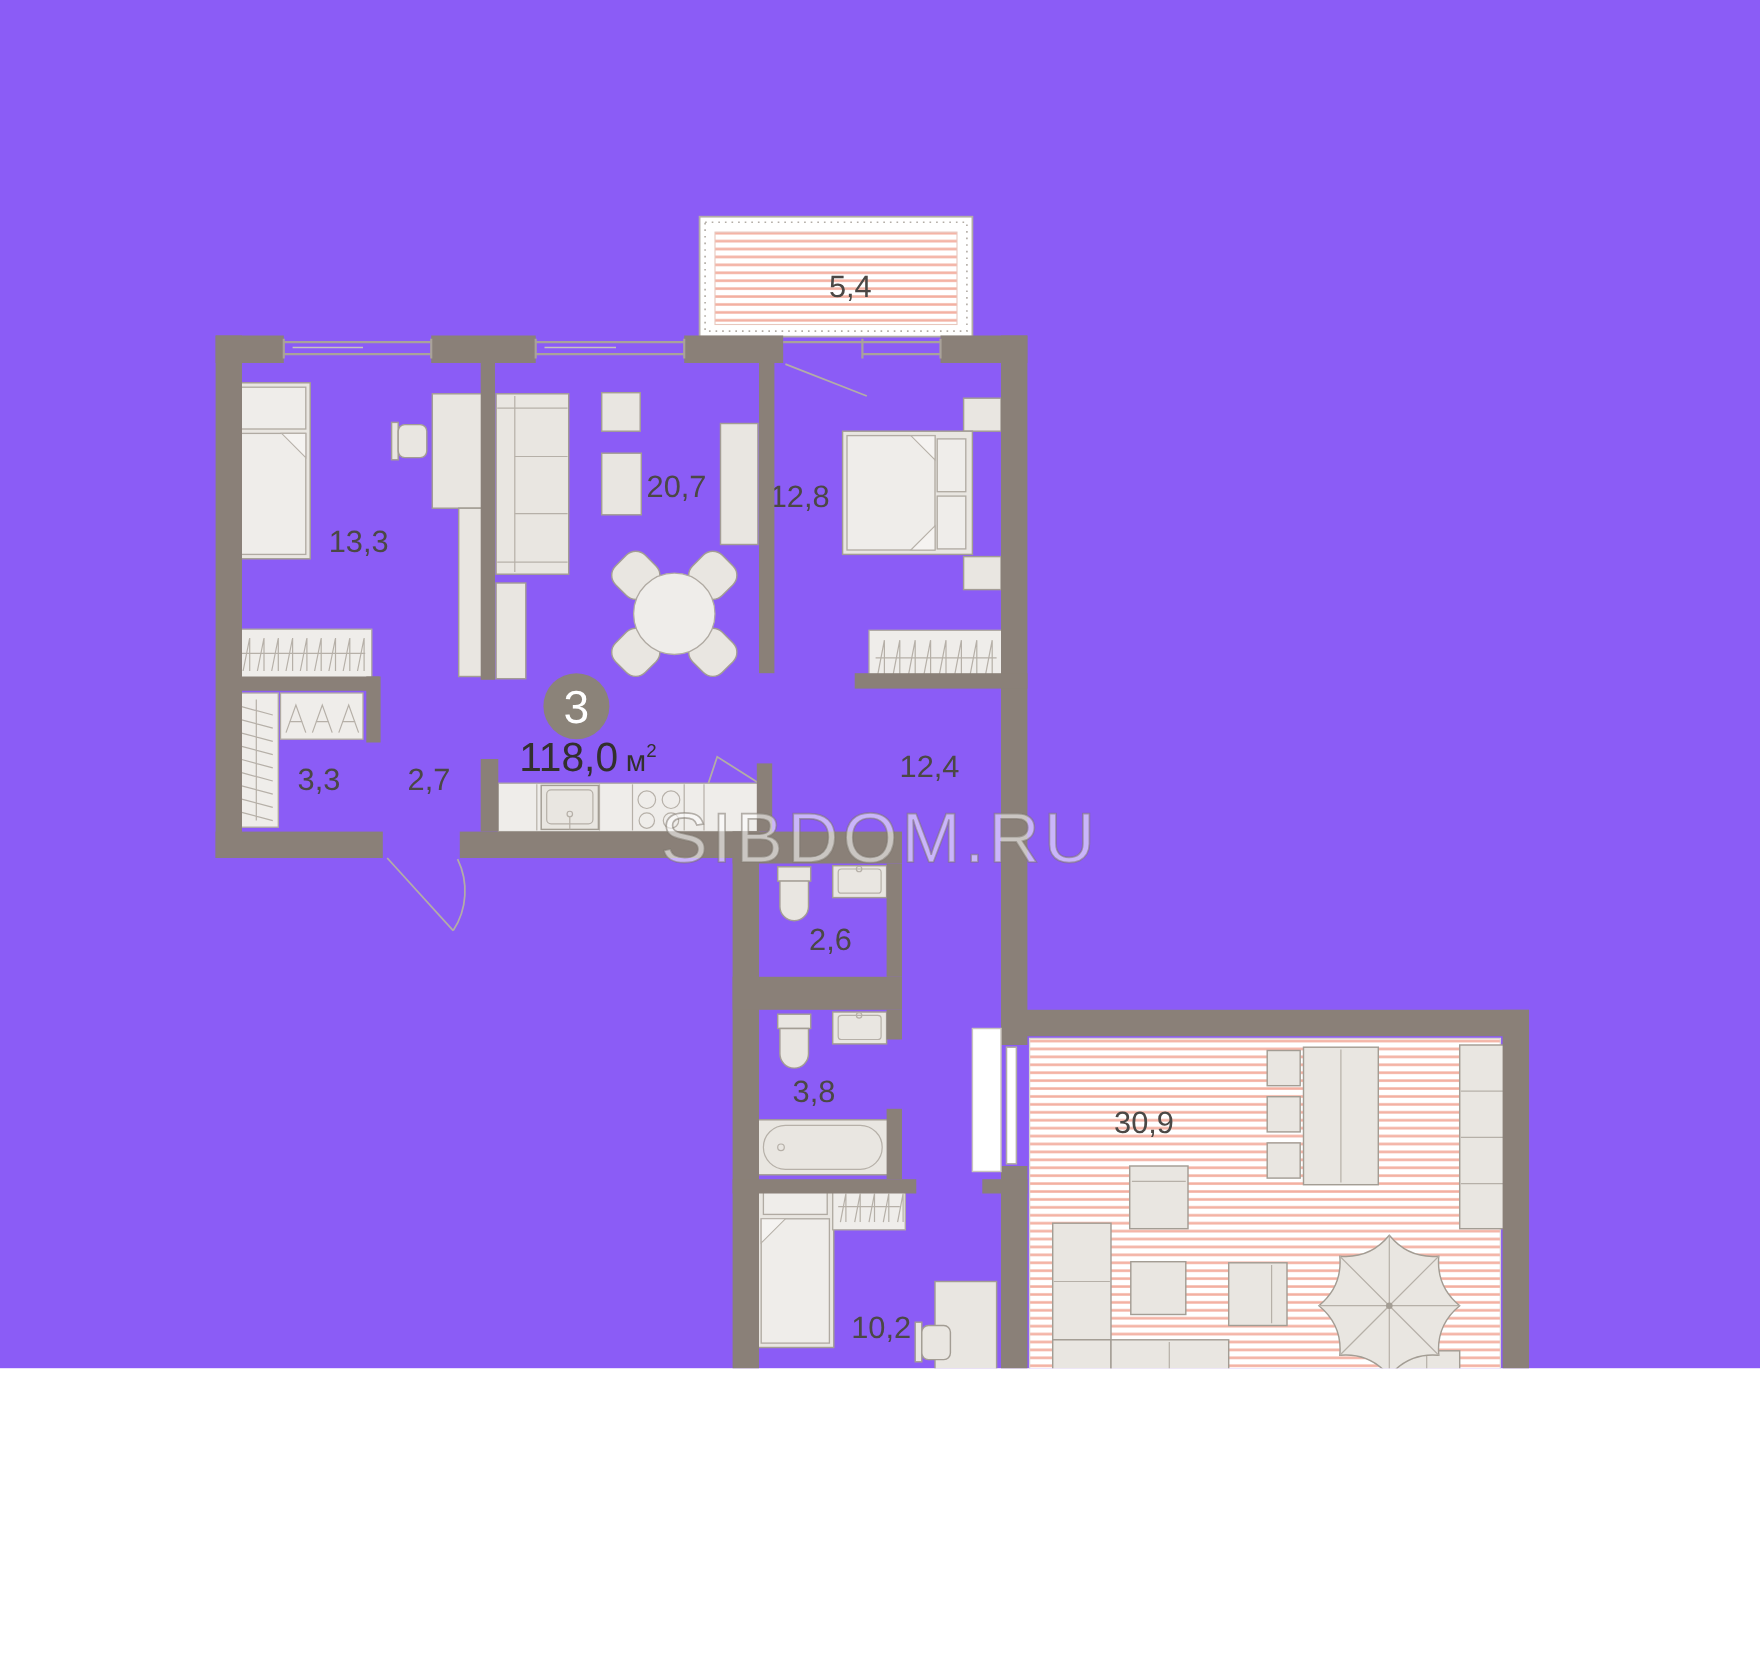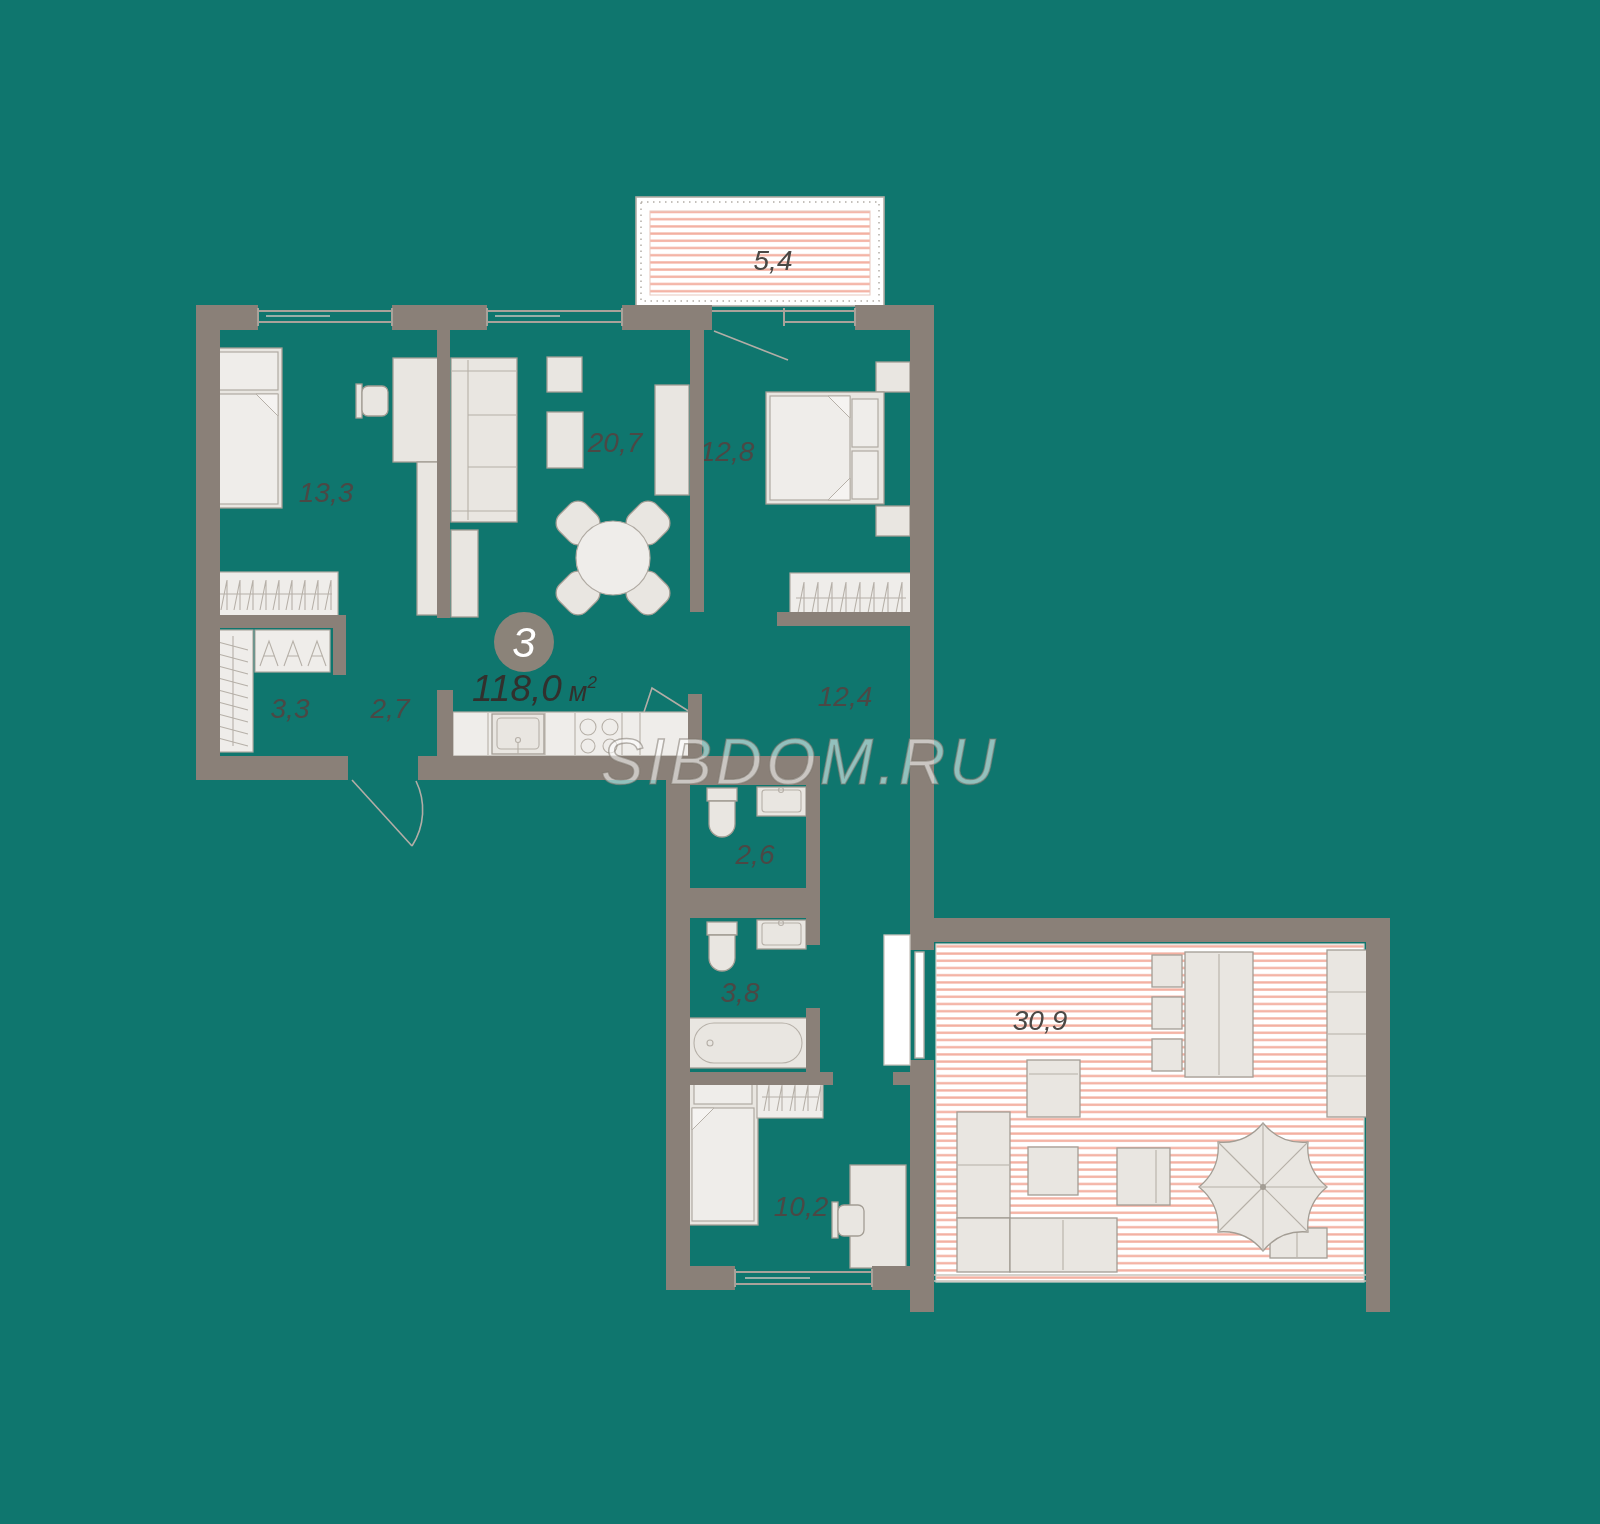--- a/index.html
+++ b/index.html
@@ -1,16 +1,16 @@
 <!DOCTYPE html>
 <html><head>
 <meta charset="utf-8">
 <style>
   html,body{margin:0;padding:0;background:#ffffff;}
-  .stage{position:relative;width:1600px;height:1524px;background:#0f766e;overflow:hidden;font-style:italic;}
+  .stage{position:relative;width:1600px;height:1244px;background:#8b5cf6;overflow:hidden;}
   svg{display:block;}
   .wall{fill:#8a8078;}
   .furn{fill:#e9e6e1;stroke:#a39d94;stroke-width:1.3;}
   .furnlight{fill:#efedea;stroke:#b0aaa2;stroke-width:1.2;}
   .detail{stroke:#b6b0a8;stroke-width:1.1;fill:none;}
   .winline{stroke:#a9a29a;stroke-width:2;fill:none;}
   .thinline{stroke:#c8c3bc;stroke-width:1.4;fill:none;}
   .swing{stroke:#b3ada6;stroke-width:1.6;fill:none;}
   .label{font-family:"Liberation Sans",sans-serif;font-size:28px;fill:#4b4845;text-anchor:middle;}
   .arealabel{font-family:"Liberation Sans",sans-serif;font-size:37px;fill:#32302d;}

